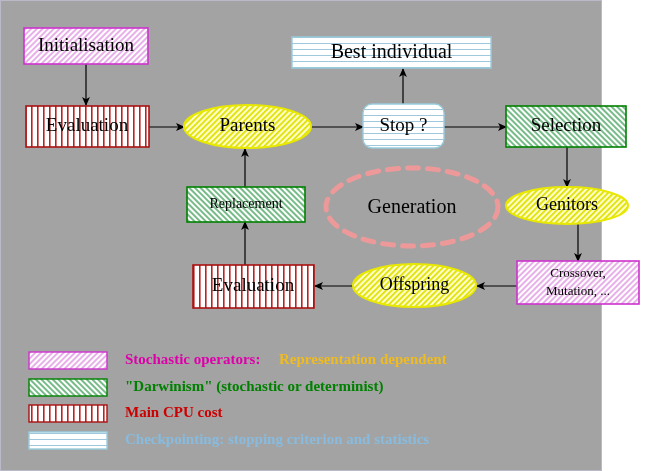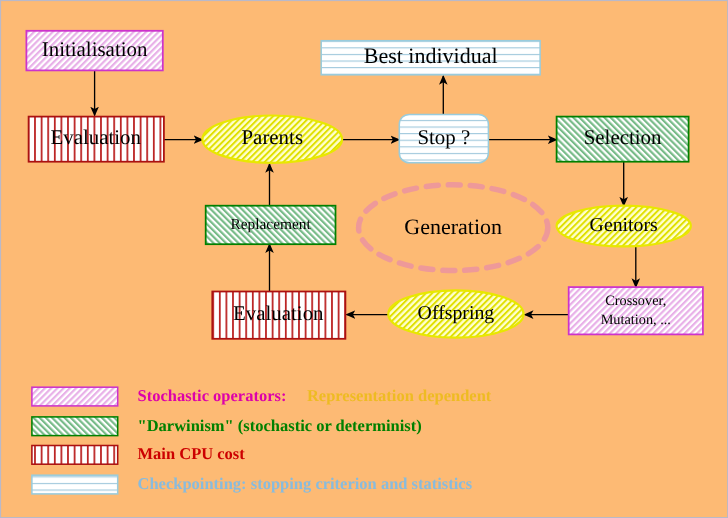--- a/index.html
+++ b/index.html
@@ -10,25 +10,25 @@
   body {
     width: 662px;
     height: 471px;
     font-family: "Liberation Serif", "DejaVu Serif", serif;
     position: relative;
     overflow: hidden;
   }
   #frame {
     position: absolute;
     left: 0; top: 0;
-    width: 662px;
+    width: 602px;
     height: 471px;
     box-sizing: border-box;
     border: 1px solid #b9b9c9;
-    background: #fdba74;
+    background: #a3a3a3;
   }
   svg#diagram {
     position: absolute;
     left: 0; top: 0;
     width: 662px;
     height: 471px;
   }
   .node-label {
     font-family: "Liberation Serif", "DejaVu Serif", serif;
     fill: #000000;

